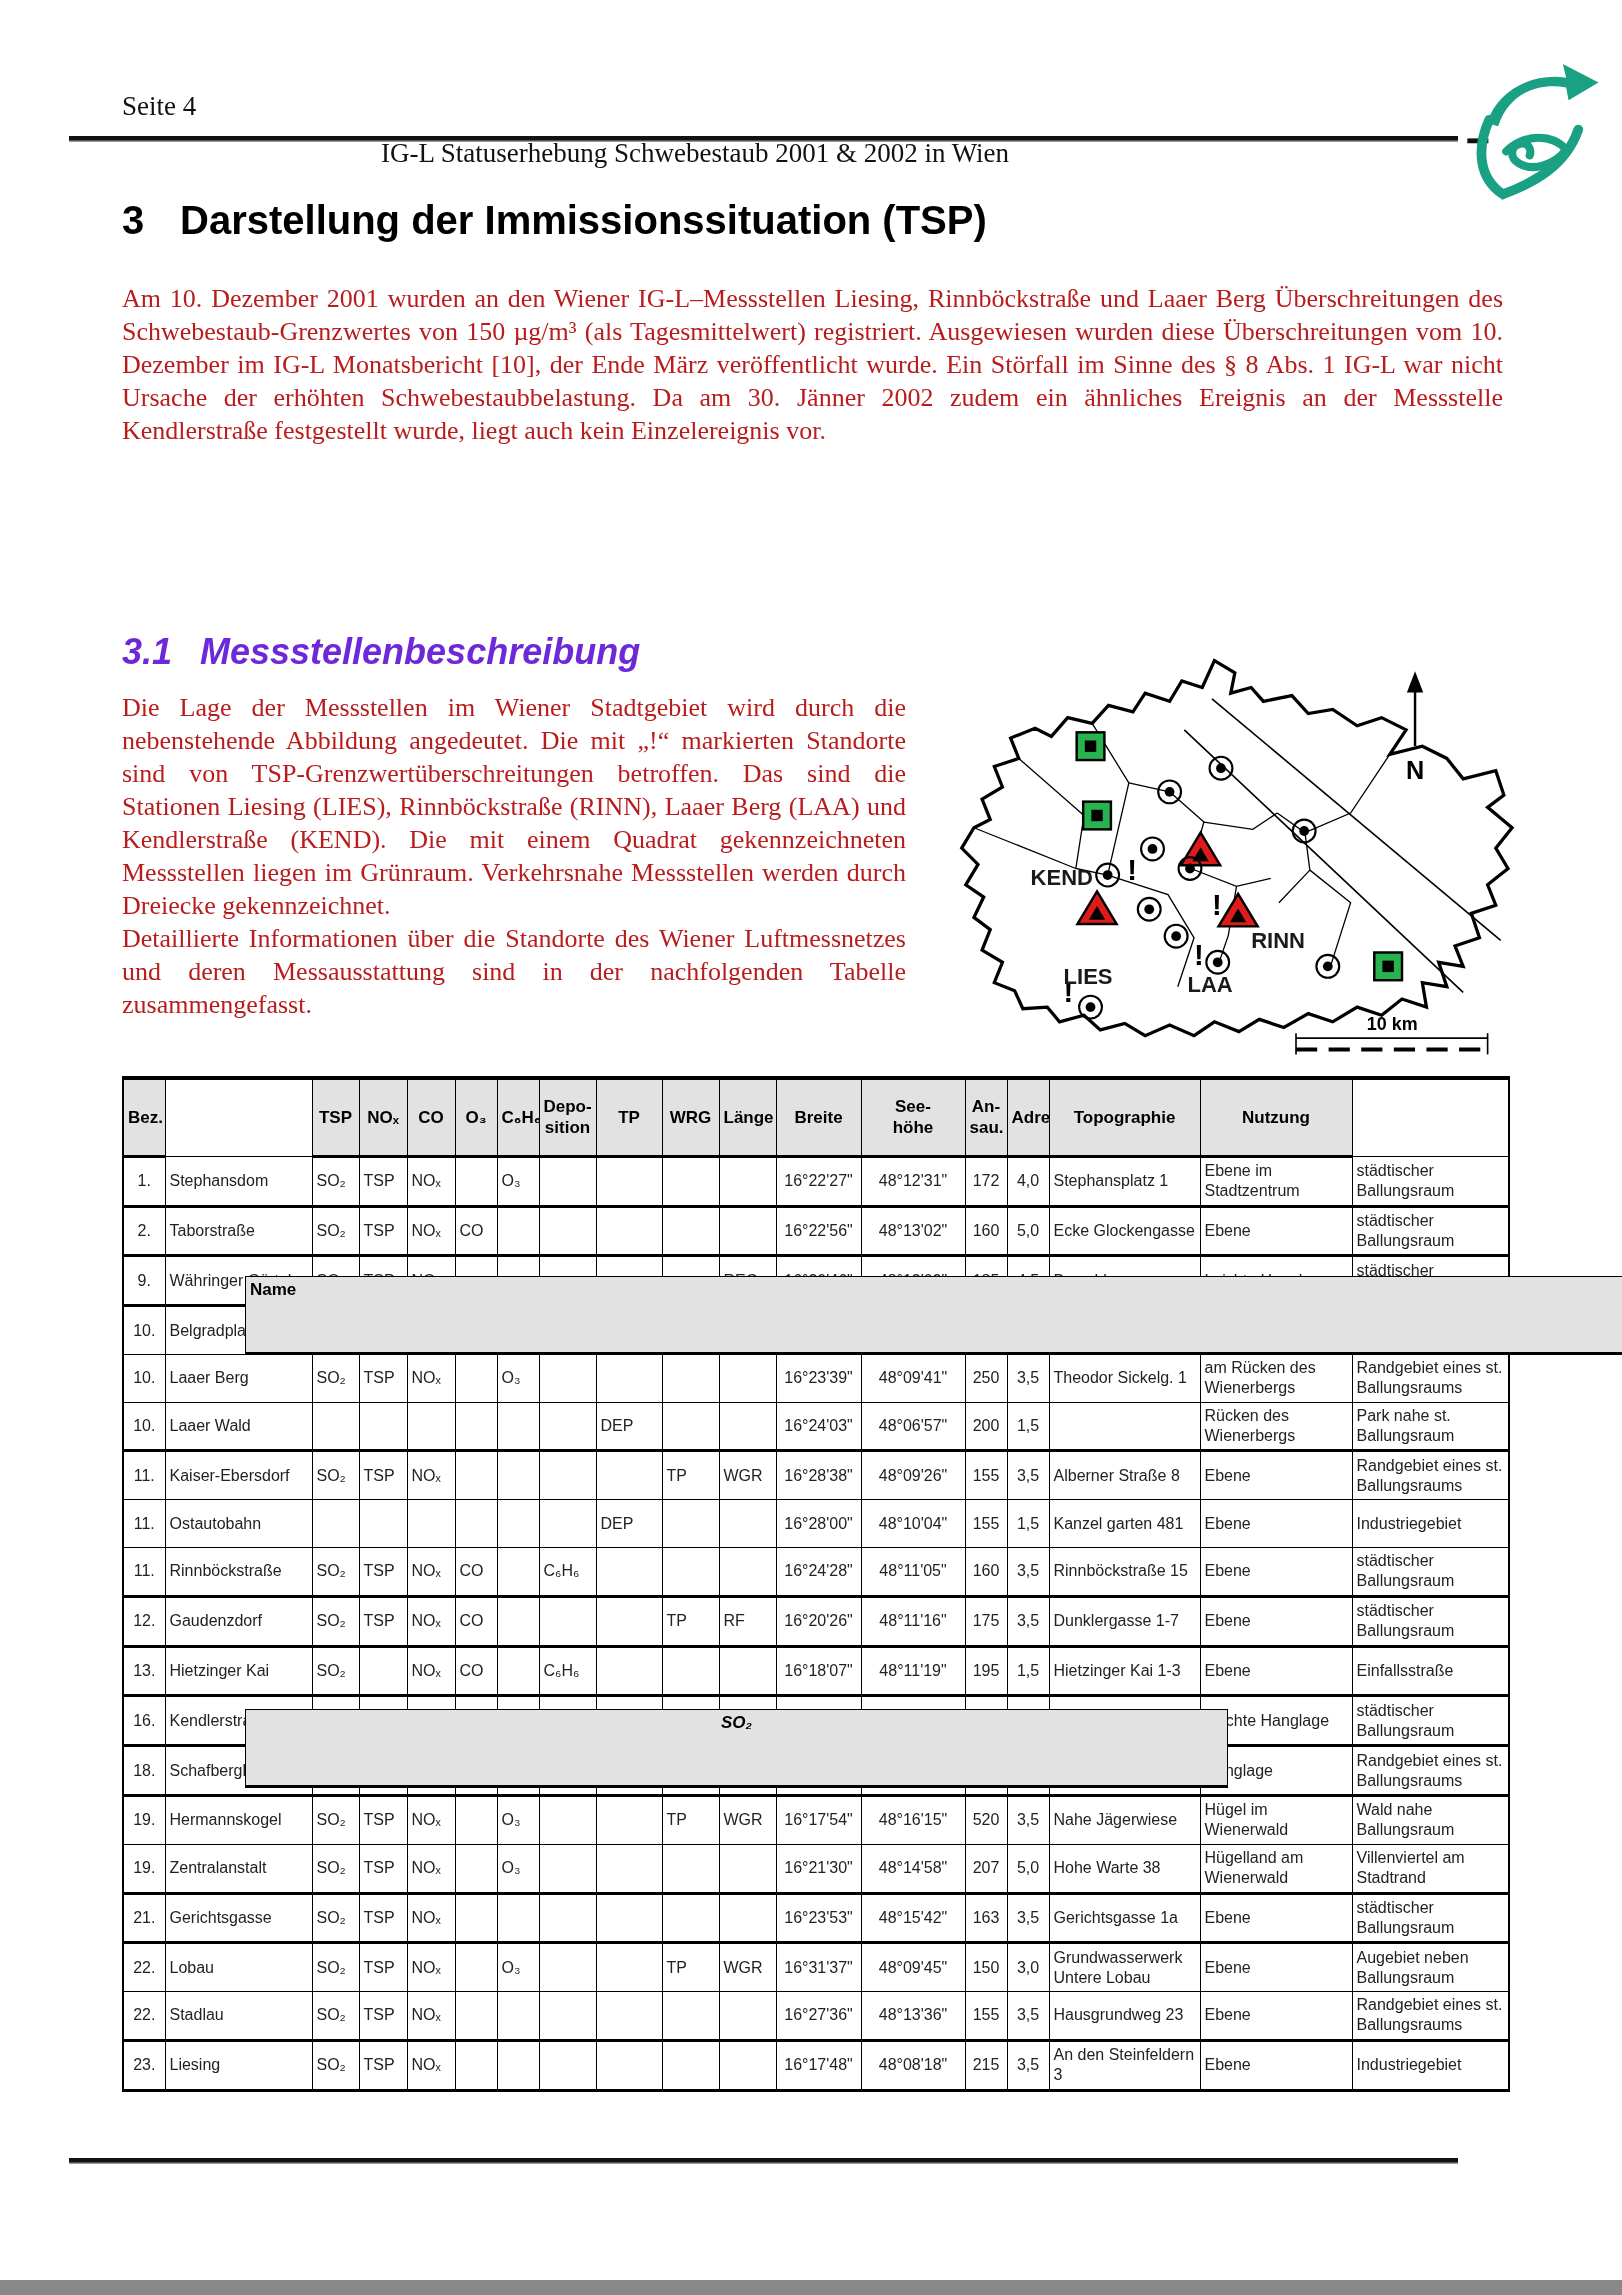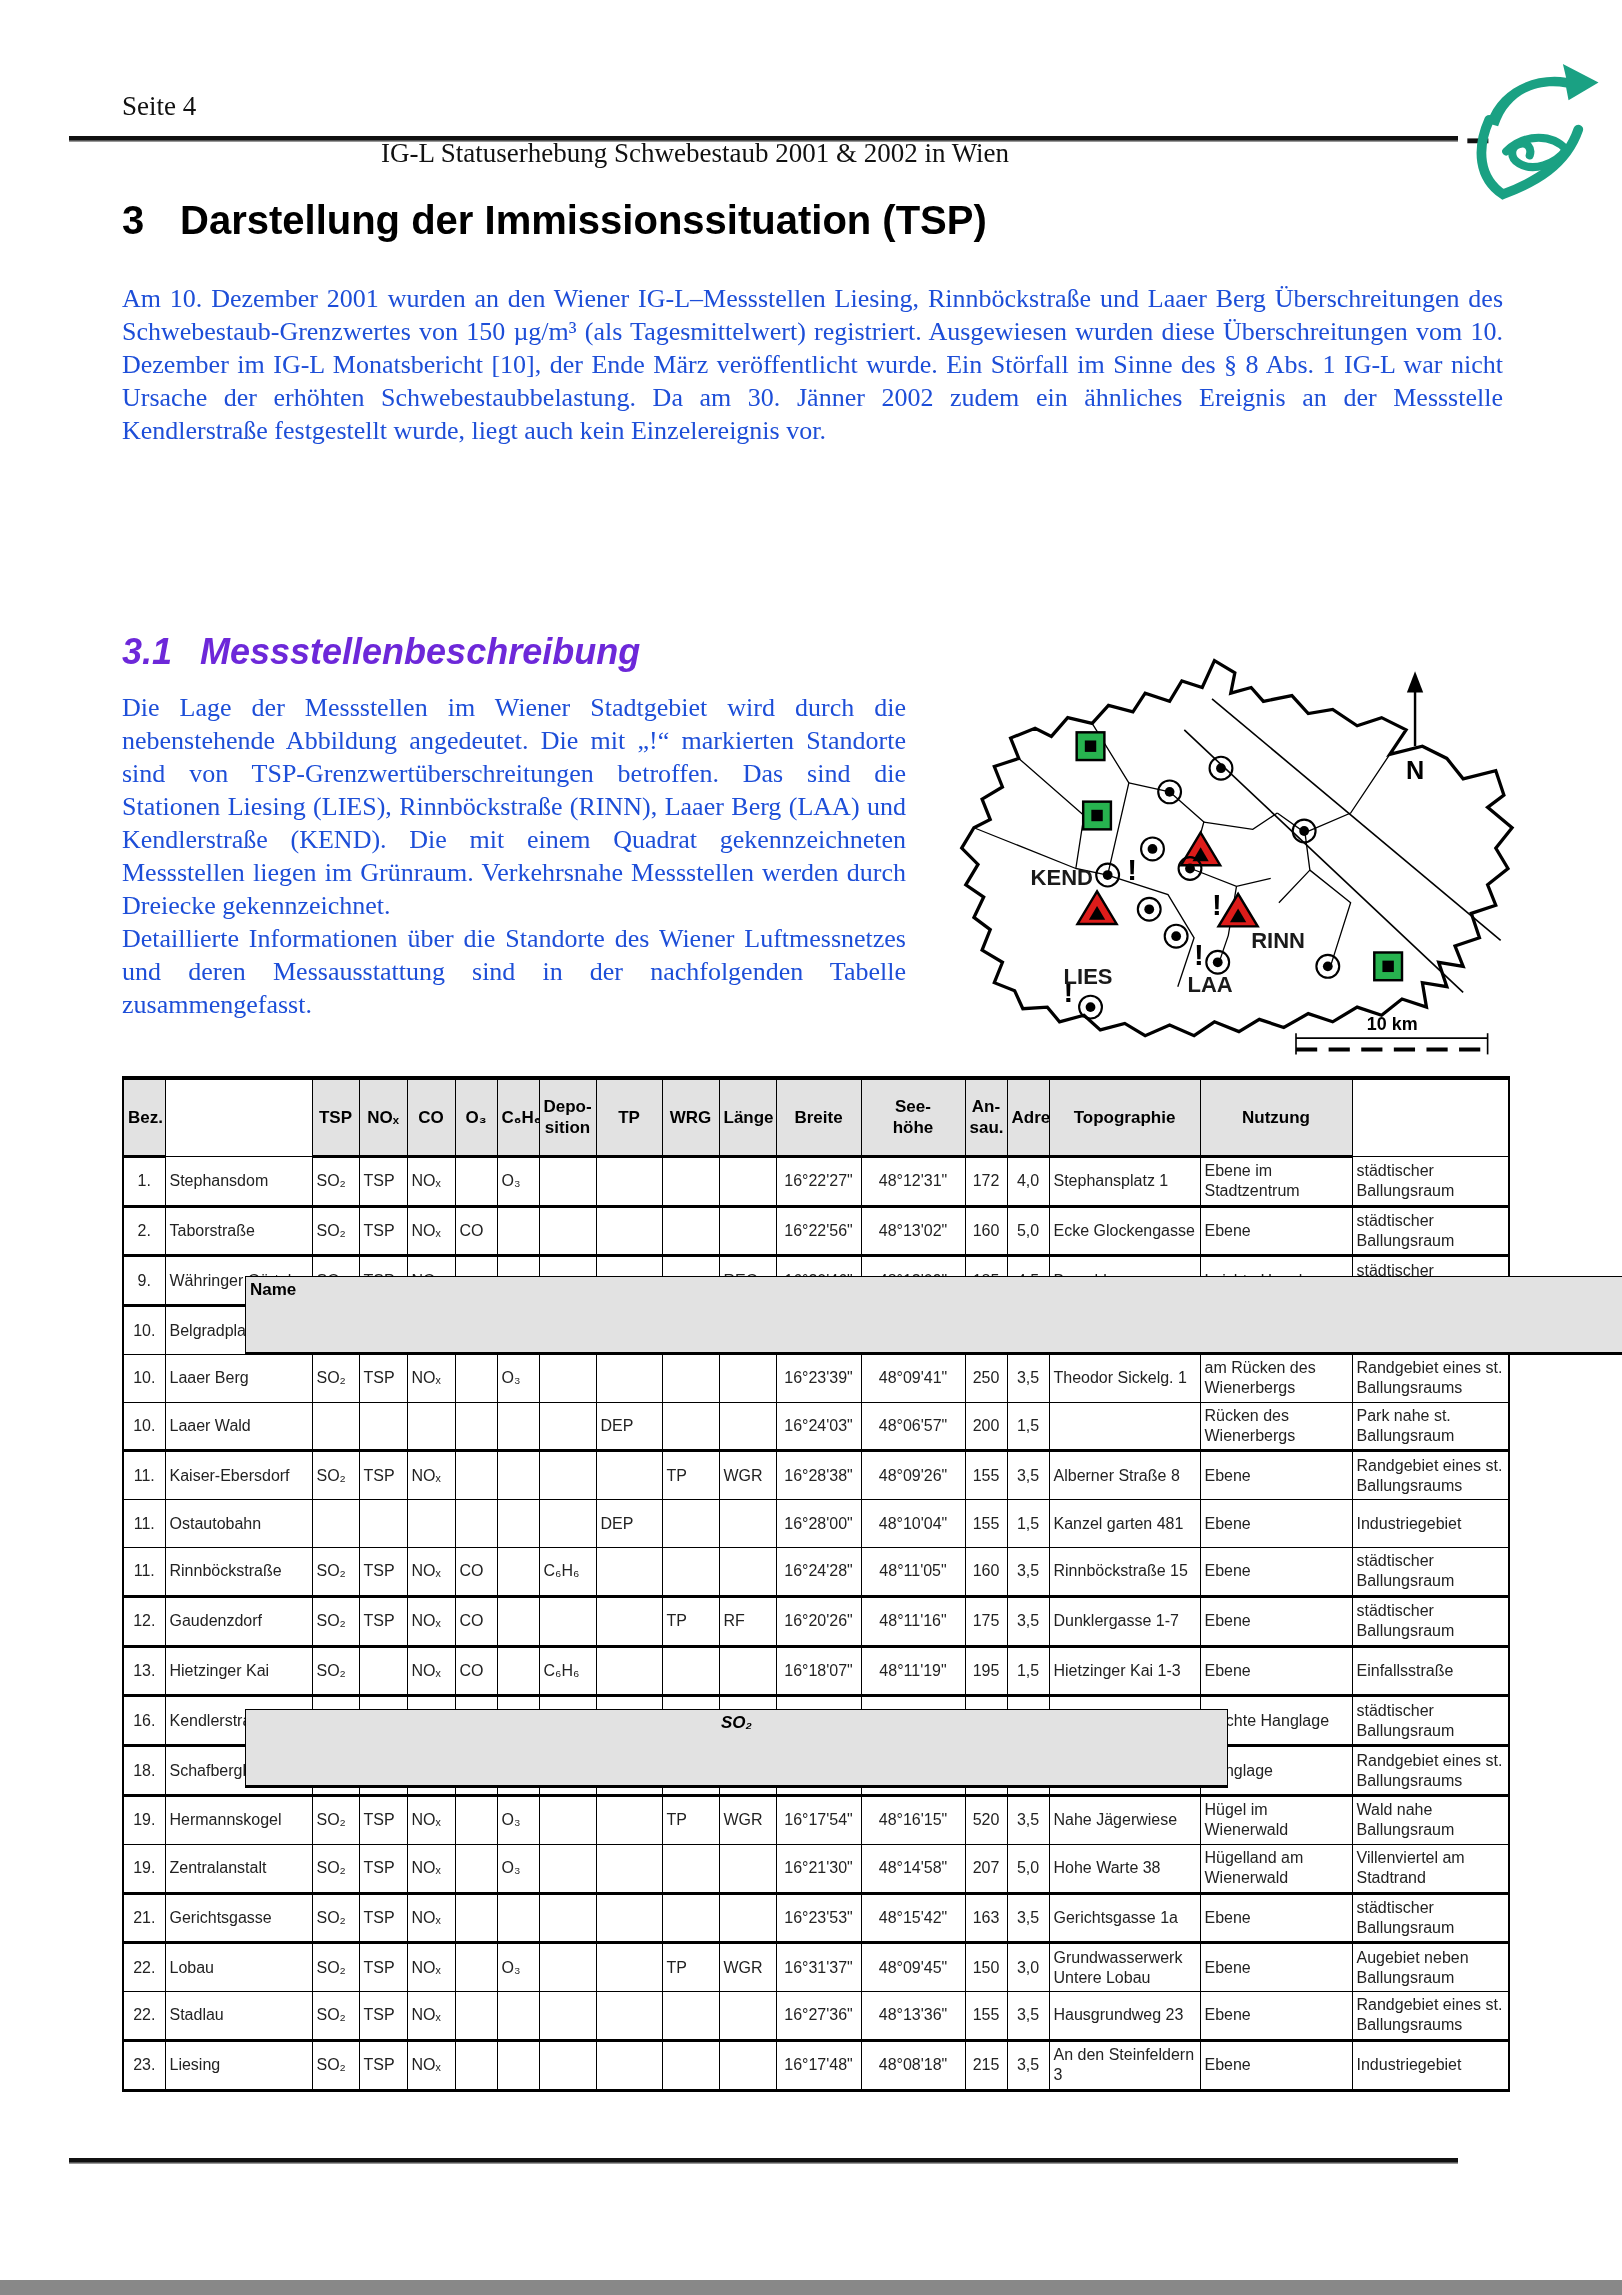--- a/index.html
+++ b/index.html
@@ -19,21 +19,21 @@
     position:absolute;left:122px;top:198px;width:1379px;
     font-family:"Liberation Sans","DejaVu Sans",sans-serif;font-weight:bold;font-size:40px;color:#000;
   }
   .h1 .num{display:inline-block;width:58px;}
   .h2{
     position:absolute;left:122px;top:631px;width:973px;
     font-family:"Liberation Sans","DejaVu Sans",sans-serif;font-weight:bold;font-style:italic;font-size:36px;color:#6d28d9;
   }
   .h2 .num{display:inline-block;width:78px;}
   
-  .para{position:absolute;font-size:26px;line-height:33px;text-align:justify;color:#1d4ed8;}
+  .para{position:absolute;font-size:26px;line-height:33px;text-align:justify;color:#b91c1c;}
   .p1{left:122px;top:282px;width:1381px;}
   .p2{left:122px;top:519px;width:1381px;}
   .leftcol{left:122px;top:691px;width:784px;}
   .leftcol .block+.block{}
   .note{position:absolute;left:122px;top:2070px;font-size:24px;color:#0c0c0c;}
   .footer-rule{position:absolute;left:69px;top:2158px;width:1389px;height:4px;background:#111;box-shadow:0 1.6px 0 #555;}
   
   .map{position:absolute;left:925px;top:623px;width:689px;height:438px;}
   .map text{font-family:"Liberation Sans","DejaVu Sans",sans-serif;}
   .stn-label{font-weight:bold;font-size:27px;fill:#1a1a1a;}

